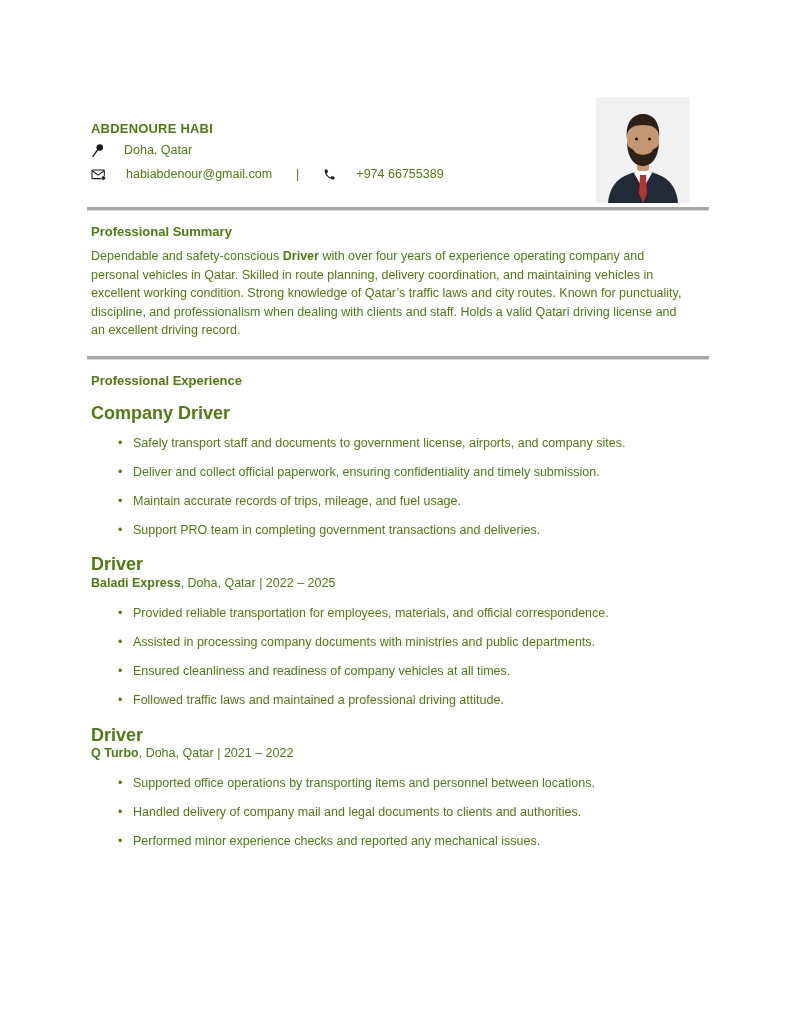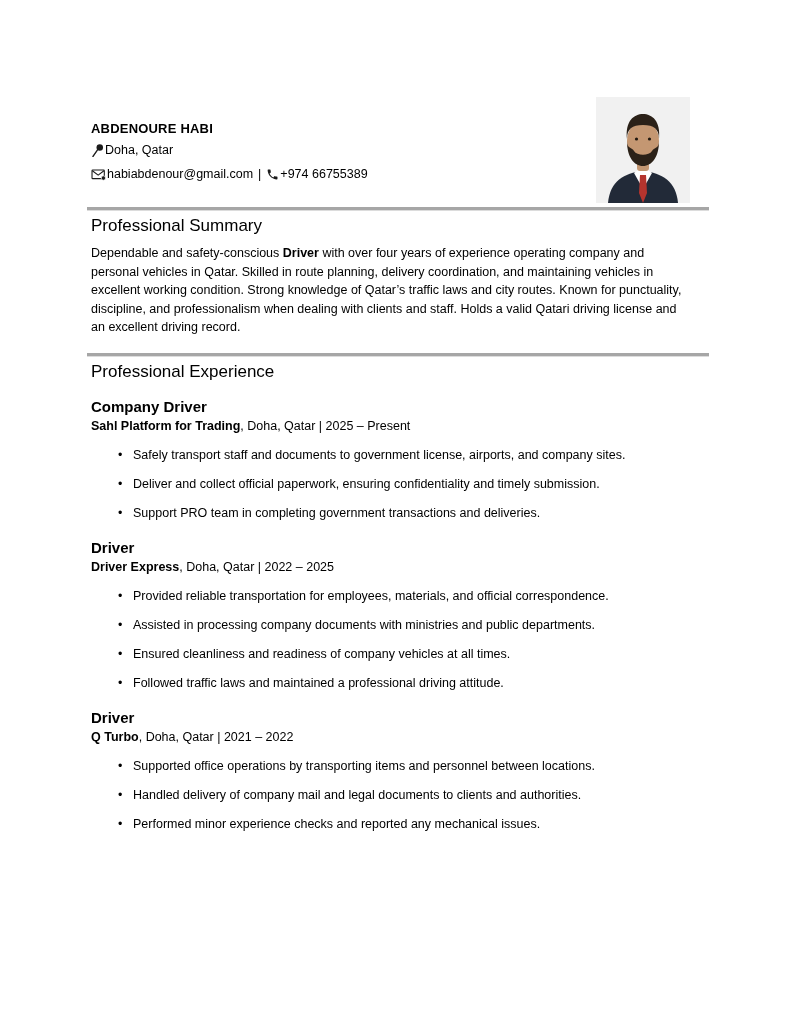--- a/index.html
+++ b/index.html
@@ -8,39 +8,39 @@
     background: #ffffff;
   }
   .page {
     position: relative;
     width: 791px;
     height: 996px;
     background: #ffffff;
     overflow: hidden;
     font-family: "Liberation Sans", "DejaVu Sans", sans-serif;
     font-size: 12.5px;
-    color: #000000;
+    color: #4d7c0f;
     -webkit-font-smoothing: antialiased;
   }
   .content {
     position: absolute;
     left: 91px;
     top: 0;
     width: 616px;
   }
   
   .name {
     margin-top: 121px;
     font-size: 13px;
     font-weight: bold;
     letter-spacing: 0.2px;
   }
   .contact-row {
     display: flex;
-    gap: 1px;
+    gap: 20px;
     margin-top: 7px;
     line-height: 15px;
   }
   .contact-row + .contact-row { margin-top: 9px; }
   .icon { display: inline-flex; align-items: center; flex: 0 0 auto; }
   .sep { margin: 0 4px; }
   
   .photo {
     position: absolute;
     left: 596px;
@@ -52,32 +52,32 @@
   
   .divider {
     height: 3px;
     background: #a6a6a6;
     border-bottom: 1px solid #dcdcdc;
   }
   .divider-1 { margin-top: 25px; margin-left: -4px; width: 622px; }
   .divider-2 { margin-top: 16px; margin-left: -4px; width: 622px; }
   
   .section-heading {
-    margin: 5px 0 0 0;
-    font-size: 17px;
-    font-weight: normal;
+    margin: 13px 0 0 0;
+    font-size: 13px;
+    font-weight: bold;
   }
   .summary-text {
     margin-top: 8px;
     line-height: 18.6px;
     width: 600px;
   }
   .job { margin-top: 16px; }
   .job-title {
-    font-size: 15px;
+    font-size: 18px;
     font-weight: bold;
     line-height: 18.6px;
   }
   .job-meta { line-height: 18.6px; }
   .job-meta .company { font-weight: bold; }
   .bullets {
     list-style: none;
     margin: 11px 0 0 0;
     padding: 0;
   }
@@ -162,31 +162,31 @@
 
     <div class="section-heading">Professional Summary</div>
     <div class="summary-text"><span>Dependable and safety-conscious </span><b>Driver</b><span> with over four years of experience operating company and personal vehicles in Qatar. Skilled in route planning, delivery coordination, and maintaining vehicles in excellent working condition. Strong knowledge of Qatar’s traffic laws and city routes. Known for punctuality, discipline, and professionalism when dealing with clients and staff. Holds a valid Qatari driving license and an excellent driving record.</span></div>
 
     <div class="divider divider-2"></div>
 
     <div class="section-heading">Professional Experience</div>
 
     <div class="job">
       <div class="job-title">Company Driver</div>
-      <div class="job-meta"><span class="company">Sahl Platform for Trading</span><span>, Doha, Qatar | 2025 – Present</span></div>
       <ul class="bullets">
         <li>Safely transport staff and documents to government license, airports, and company sites.</li>
         <li>Deliver and collect official paperwork, ensuring confidentiality and timely submission.</li>
+        <li>Maintain accurate records of trips, mileage, and fuel usage.</li>
         <li>Support PRO team in completing government transactions and deliveries.</li>
       </ul>
     </div>
 
     <div class="job">
       <div class="job-title">Driver</div>
-      <div class="job-meta"><span class="company">Driver Express</span><span>, Doha, Qatar | 2022 – 2025</span></div>
+      <div class="job-meta"><span class="company">Baladi Express</span><span>, Doha, Qatar | 2022 – 2025</span></div>
       <ul class="bullets">
         <li>Provided reliable transportation for employees, materials, and official correspondence.</li>
         <li>Assisted in processing company documents with ministries and public departments.</li>
         <li>Ensured cleanliness and readiness of company vehicles at all times.</li>
         <li>Followed traffic laws and maintained a professional driving attitude.</li>
       </ul>
     </div>
 
     <div class="job">
       <div class="job-title">Driver</div>

